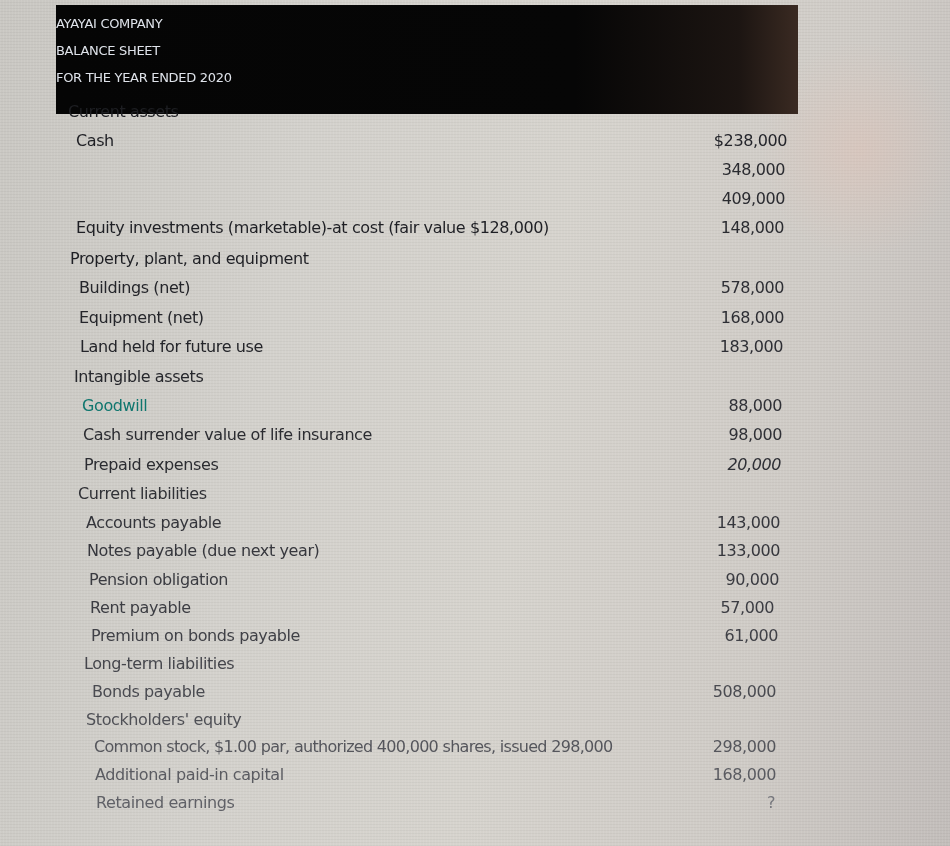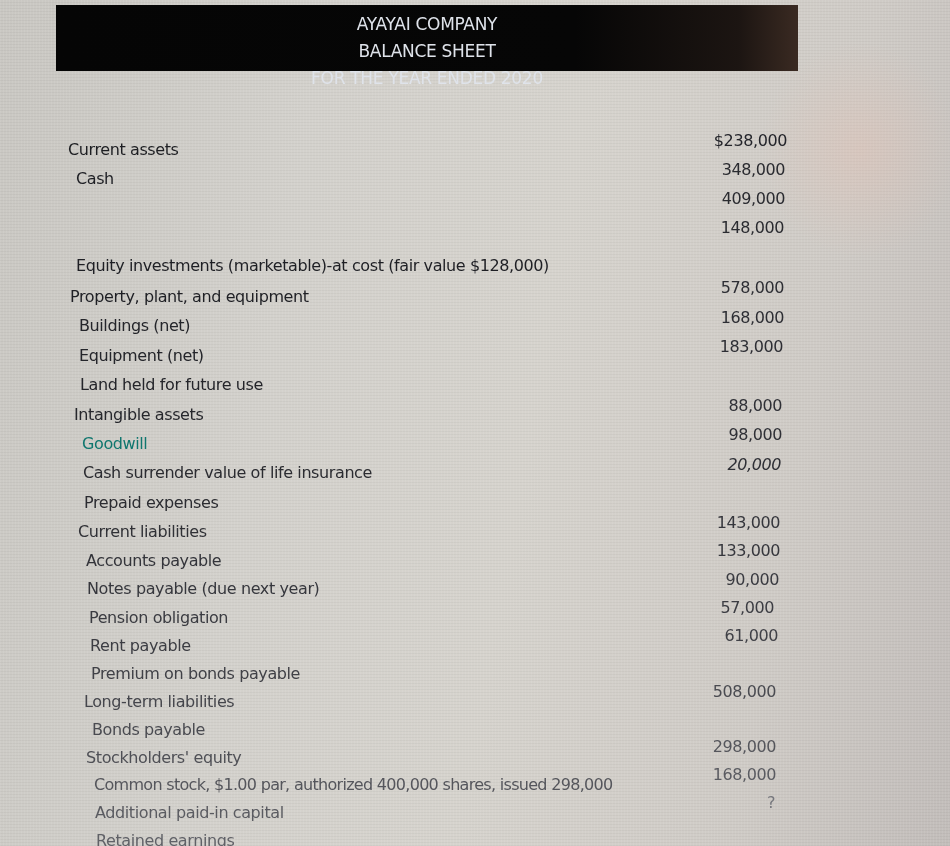--- a/index.html
+++ b/index.html
@@ -29,25 +29,25 @@
       width: 200px;
       height: 220px;
       background: radial-gradient(ellipse at center, rgba(230,190,175,0.35) 0%, rgba(230,190,175,0) 70%);
       pointer-events: none;
     }
     .header {
       position: absolute;
       left: 56px;
       top: 5px;
       width: 742px;
-      height: 66px;
+      height: 109px;
       background: linear-gradient(90deg, #050505 0%, #060606 70%, #1c1512 92%, #3a2a22 100%);
       color: #dfe3ea;
-      text-align: center;
-      font-size: 17px;
+      text-align: left;
+      font-size: 13px;
       letter-spacing: -0.3px;
     }
     .header .line {
       position: absolute;
       left: 0;
       right: 0;
       height: 22px;
       line-height: 22px;
     }
     .rows {
@@ -62,21 +62,20 @@
       width: 950px;
       height: 24px;
     }
     .label {
       position: absolute;
       top: 0;
       font-size: 16px;
       letter-spacing: -0.4px;
       white-space: nowrap;
       line-height: 24px;
-      margin-top: 38px;
     }
     .value {
       position: absolute;
       top: 0;
       font-size: 16px;
       letter-spacing: -0.4px;
       white-space: nowrap;
       line-height: 24px;
       text-align: right;
     }

